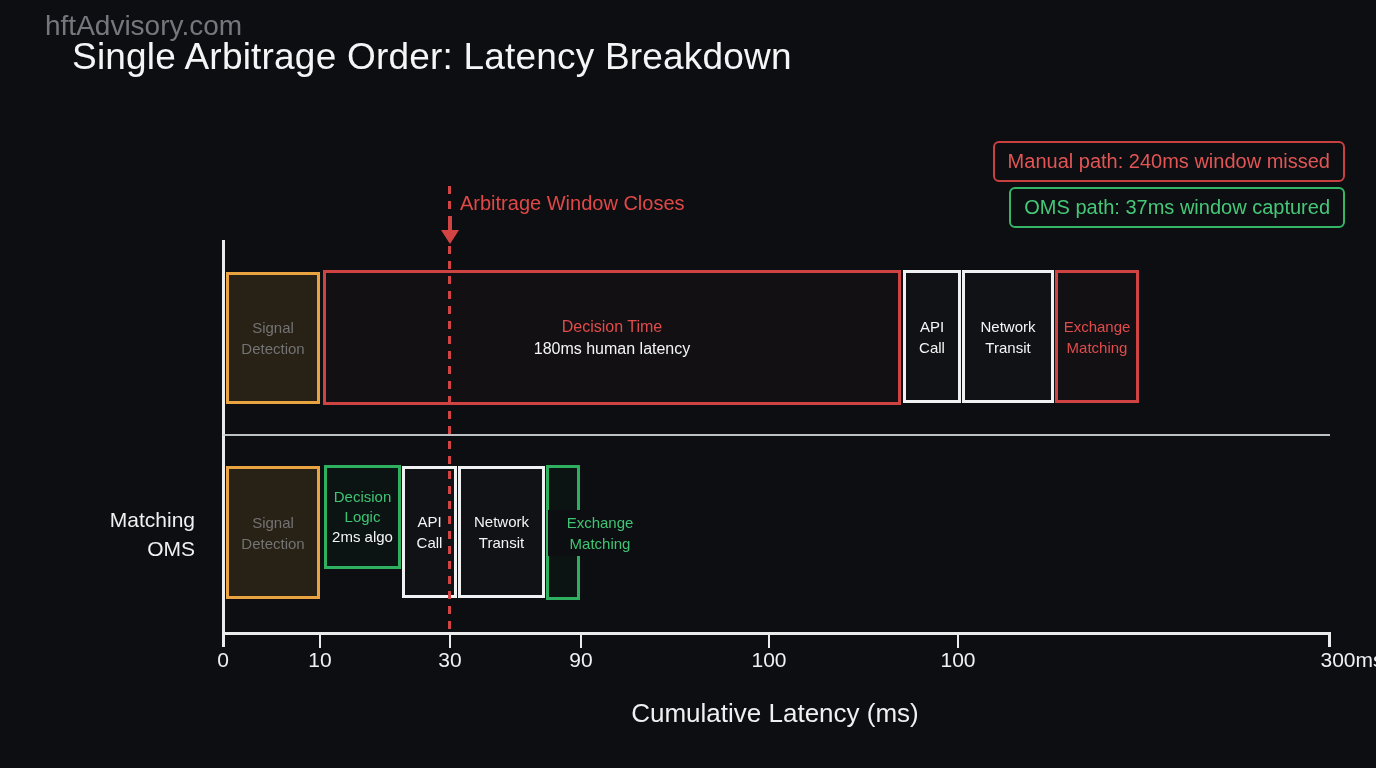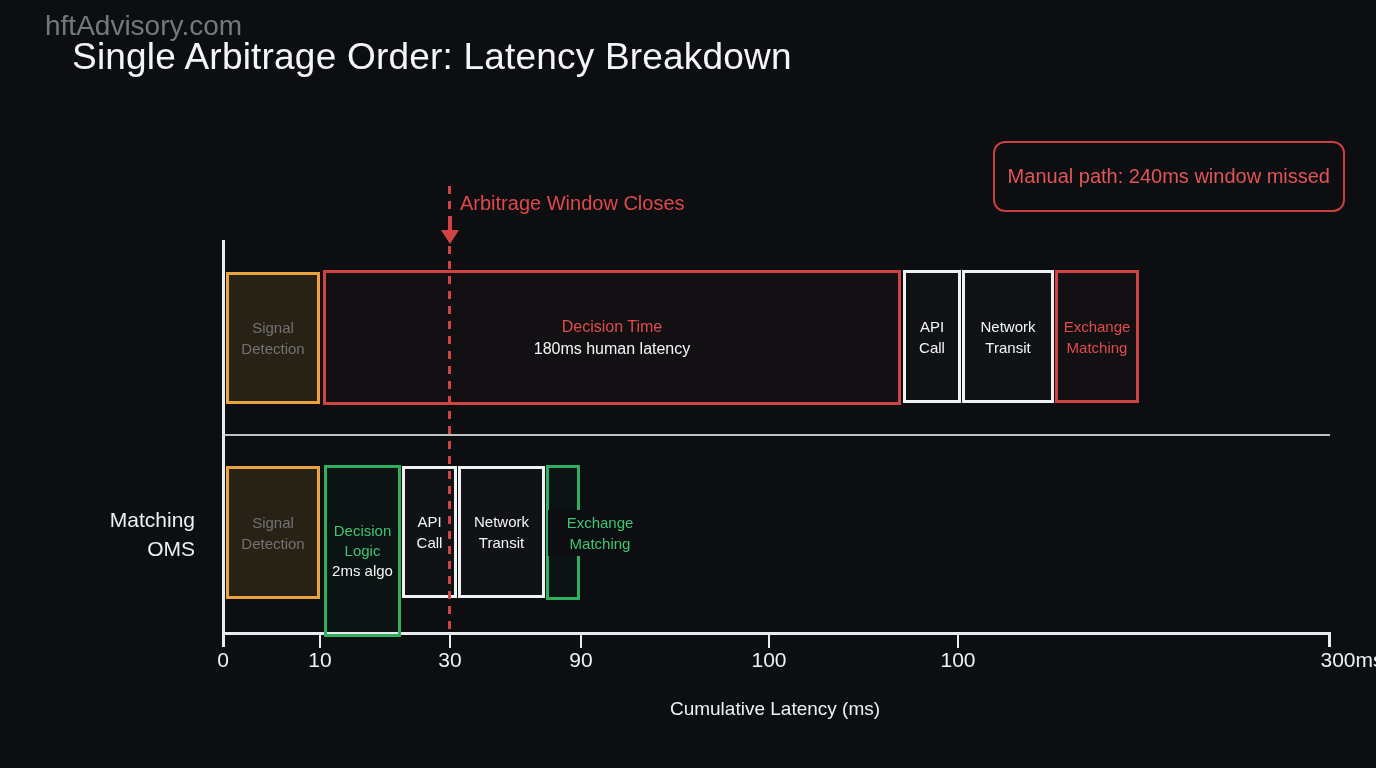--- a/index.html
+++ b/index.html
@@ -10,39 +10,39 @@
     margin-left:28px;
     -webkit-font-smoothing:antialiased;
   }
   .abs{position:absolute;}
 
   
   .watermark{left:17px;top:10px;font-size:28px;color:#8f9296;opacity:.8;z-index:1;}
   .title{left:44px;top:36px;font-size:37px;font-weight:500;color:#f4f5f6;z-index:2;letter-spacing:.2px;}
 
   
-  .badge{right:59px;padding:20px 13px;font-size:20px;line-height:27px;border-radius:12px;border:2px solid;white-space:nowrap;z-index:2;}
+  .badge{right:59px;padding:5px 13px;font-size:20px;line-height:27px;border-radius:6px;border:2px solid;white-space:nowrap;z-index:2;}
   .badge.manual{top:141px;border-color:#c84040;color:#e25555;}
   .badge.oms{top:187px;border-color:#35b565;color:#46c878;}
 
   
   .closes-label{left:432px;top:192px;font-size:20px;font-weight:500;color:#e04848;z-index:5;}
   .dash-v{left:420px;width:3px;z-index:4;
     background:repeating-linear-gradient(180deg,#d24444 0 8px,transparent 8px 15px);}
   .dash-top{top:186px;height:28px;}
   .dash-bottom{top:246px;height:387px;}
   .arrow-wrap{left:408px;top:214px;width:28px;height:34px;z-index:5;}
 
   
   .y-axis{left:194px;top:240px;width:3px;height:407px;background:#e9ebed;}
   .x-axis{left:194px;top:632px;width:1109px;height:3px;background:#e9ebed;}
   .x-end{left:1300px;top:632px;width:3px;height:15px;background:#e9ebed;}
   .tick{top:635px;width:2px;height:13px;background:#e9ebed;}
   .tick-lbl{top:648px;font-size:21px;color:#eef0f1;transform:translateX(-50%);white-space:nowrap;}
-  .axis-title{left:747px;top:698px;transform:translateX(-50%);font-size:19px;color:#eef0f1;white-space:nowrap;}
+  .axis-title{left:747px;top:698px;transform:translateX(-50%);font-size:26px;color:#eef0f1;white-space:nowrap;}
   .separator{left:195px;top:434px;width:1107px;height:2px;background:#ccd0d3;opacity:.92;}
 
   
   .row-label{right:1209px;text-align:right;font-size:21px;line-height:29px;color:#eef0f1;}
   .row-label.manual{top:311px;}
   .row-label.oms{top:505px;}
 
   
   .seg{box-sizing:border-box;display:flex;flex-direction:column;align-items:center;justify-content:center;
        text-align:center;font-size:15px;line-height:21px;z-index:3;}
@@ -55,37 +55,38 @@
   .b-white{border:3px solid #f0f1f2;background:rgba(255,255,255,0.02);}
   .b-green{border:3px solid #2fb061;background:rgba(47,176,97,0.03);}
 
   .m-signal{left:198px;top:272px;width:94px;height:132px;}
   .m-decision{left:295px;top:270px;width:578px;height:135px;font-size:16px;line-height:22px;align-items:center;}
   .m-api{left:875px;top:270px;width:58px;height:133px;}
   .m-network{left:934px;top:270px;width:92px;height:133px;}
   .m-exchange{left:1027px;top:270px;width:84px;height:133px;}
 
   .o-signal{left:198px;top:466px;width:94px;height:133px;}
-  .o-decision{left:296px;top:465px;width:77px;height:172px;line-height:20px;}
+  .o-decision{left:296px;top:465px;width:77px;height:104px;line-height:20px;}
   .o-api{left:374px;top:466px;width:55px;height:132px;}
   .o-network{left:430px;top:466px;width:87px;height:132px;}
   .o-exchange{left:518px;top:465px;width:34px;height:135px;}
   .o-exchange-label{left:520px;top:465px;width:104px;height:135px;display:flex;align-items:center;justify-content:center;
     text-align:center;font-size:15px;line-height:21px;color:#3fc473;z-index:4;}
   .o-exchange-label span{background:#0c0e11;padding:2px 3px;}
 </style>
 </head>
 <body>
 
 <div class="stage">
 
   <div class="abs watermark">hftAdvisory.com</div>
   <div class="abs title">Single Arbitrage Order: Latency Breakdown</div>
 
   <div class="abs badge manual">Manual path: 240ms window missed</div>
+  <div class="abs badge oms">OMS path: 37ms window captured</div>
 
   <div class="abs closes-label">Arbitrage Window Closes</div>
   <div class="abs dash-v dash-top"></div>
   <div class="abs dash-v dash-bottom"></div>
   <div class="abs arrow-wrap">
     <svg width="28" height="34" viewBox="0 0 28 34">
       <line x1="14" y1="2" x2="14" y2="18" stroke="#d24444" stroke-width="4"></line>
       <polygon points="5,16 23,16 14,30" fill="#d24444"></polygon>
     </svg>
   </div>

